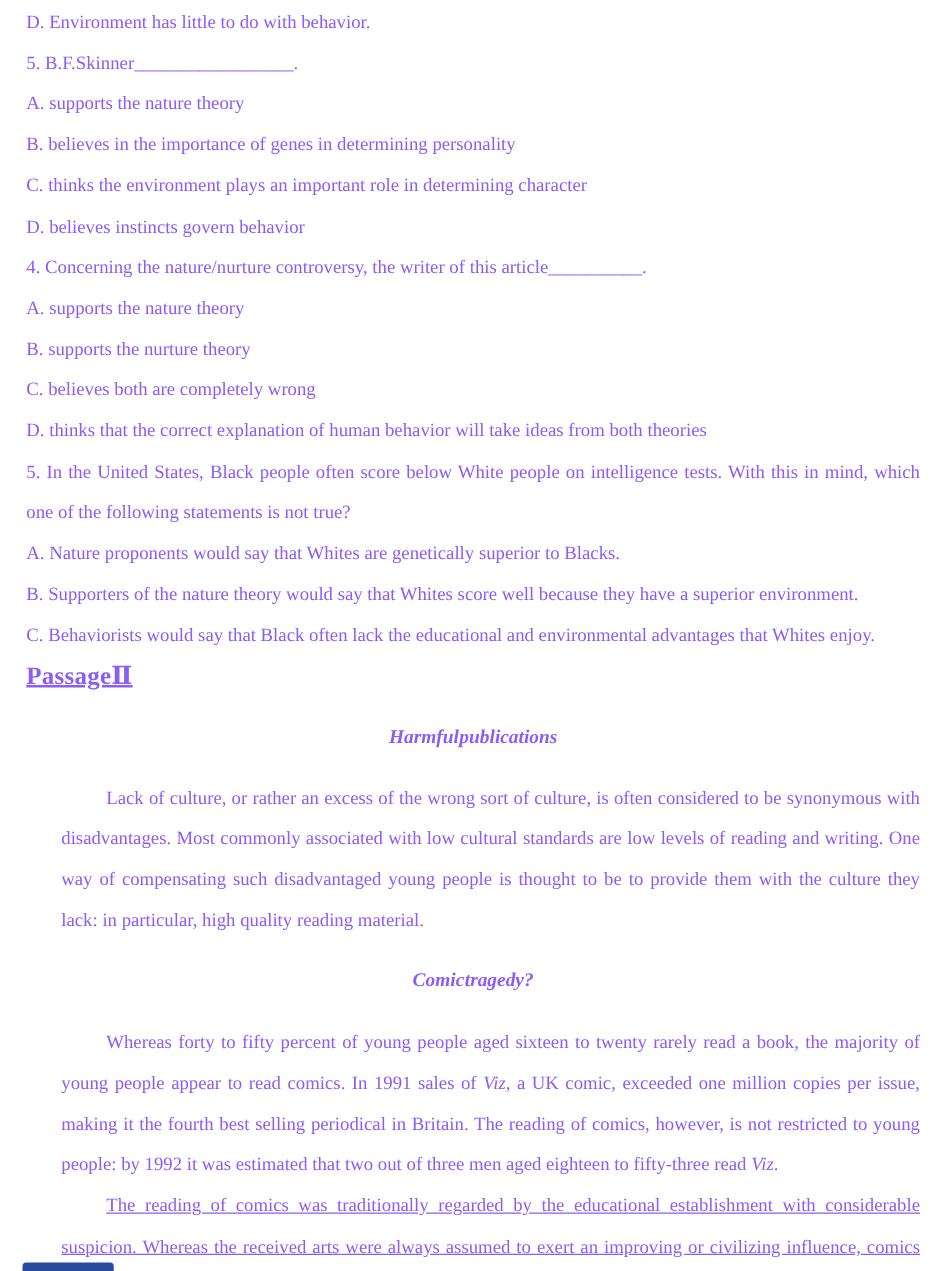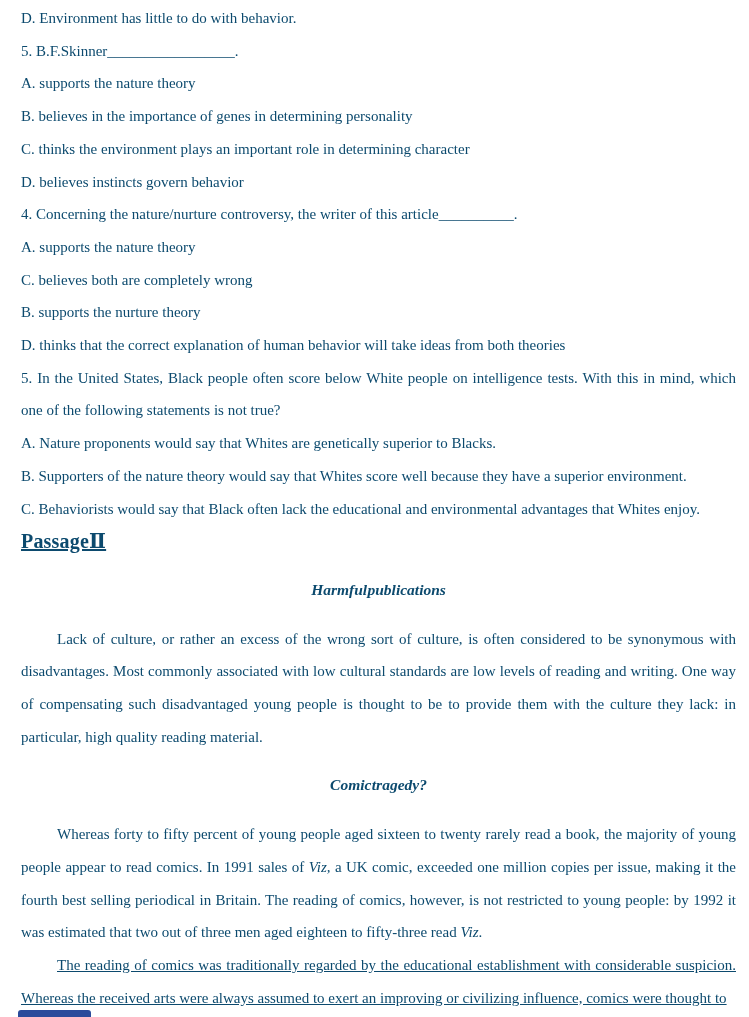--- a/index.html
+++ b/index.html
@@ -4,38 +4,38 @@
 <style>
   html, body { margin: 0; padding: 0; background: #ffffff; }
   .page {
     position: relative;
     width: 749px;
     height: 1017px;
     background: #ffffff;
     overflow: hidden;
     font-family: "Liberation Serif", "DejaVu Serif", serif;
     font-size: 15px;
-    color: #0c4a6e;
+    color: #8b5cf6;
   }
   .content {
     position: absolute;
     left: 21px;
     top: 2px;
     width: 715px;
     line-height: 32.7px;
   }
   .line {
     margin: 0;
     white-space: nowrap;
   }
   .para {
     margin: 0;
     text-align: justify;
   }
-  .indent { text-indent: 36px; }
+  .indent { text-indent: 36px; margin-left: 28px; }
   .clamp2 { max-height: 66px; overflow: hidden; text-decoration: underline; }
   .passage-heading {
     margin: 0;
     font-weight: bold;
     font-size: 20px;
     letter-spacing: 0.2px;
   }
   .passage-heading .u { text-decoration: underline; }
   .section-title {
     margin: 16px;
@@ -64,22 +64,22 @@
     <p class="line">D. Environment has little to do with behavior.</p>
 
     <p class="line">5. B.F.Skinner_________________.</p>
     <p class="line">A. supports the nature theory</p>
     <p class="line">B. believes in the importance of genes in determining personality</p>
     <p class="line">C. thinks the environment plays an important role in determining character</p>
     <p class="line">D. believes instincts govern behavior</p>
 
     <p class="line">4. Concerning the nature/nurture controversy, the writer of this article__________.</p>
     <p class="line">A. supports the nature theory</p>
+    <p class="line">B. supports the nurture theory</p>
     <p class="line">C. believes both are completely wrong</p>
-    <p class="line">B. supports the nurture theory</p>
     <p class="line">D. thinks that the correct explanation of human behavior will take ideas from both theories</p>
 
     <p class="para">5. In the United States, Black people often score below White people on intelligence tests. With this in mind, which one of the following statements is not true?</p>
     <p class="line">A. Nature proponents would say that Whites are genetically superior to Blacks.</p>
     <p class="line">B. Supporters of the nature theory would say that Whites score well because they have a superior environment.</p>
     <p class="line">C. Behaviorists would say that Black often lack the educational and environmental advantages that Whites enjoy.</p>
 
     <p class="passage-heading"><span class="u">PassageⅡ</span></p>
 
     <p class="section-title">Harmful publications</p>

